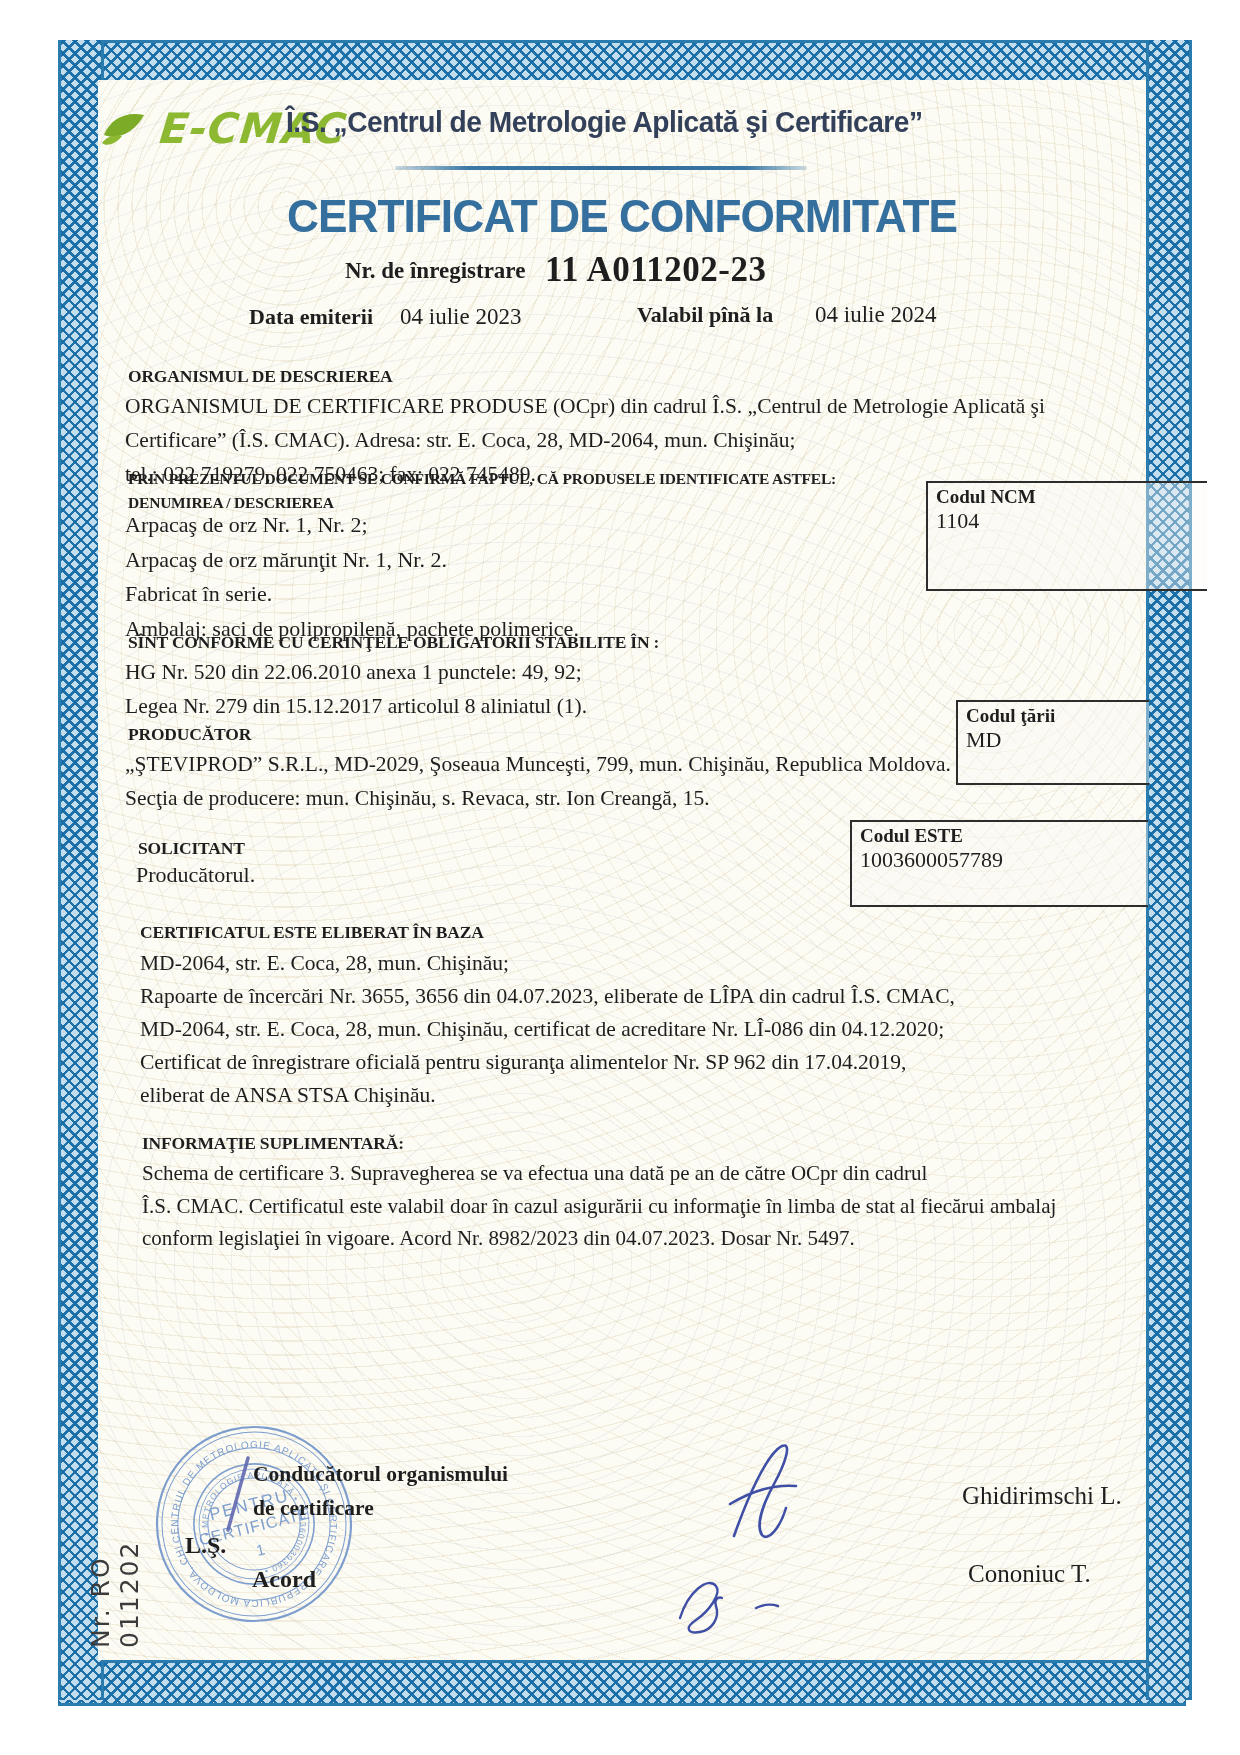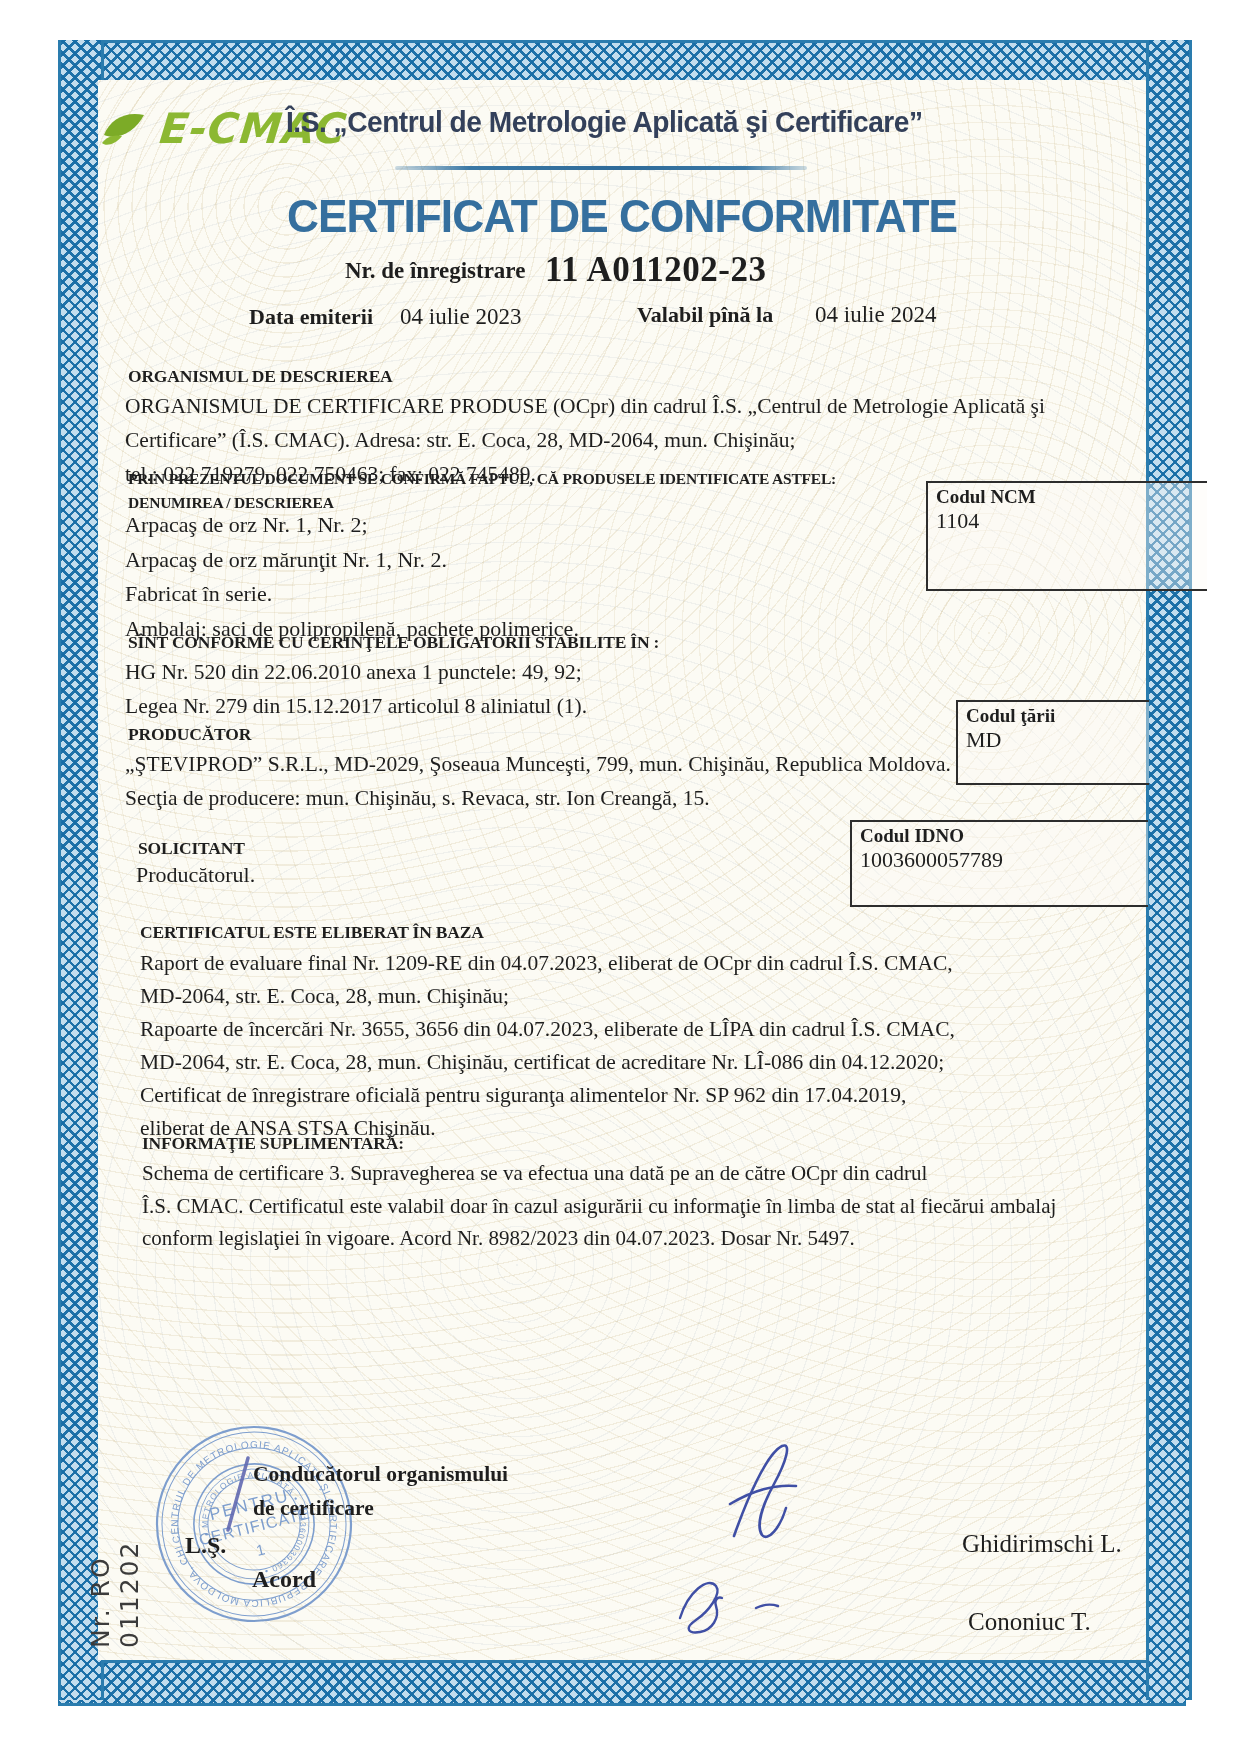--- a/index.html
+++ b/index.html
@@ -51,21 +51,21 @@
   .smallcaps{font-size:15.5px;font-weight:bold;letter-spacing:-0.2px;}
   
   .code-box{border-top:2px solid #2d2d2d;border-left:2px solid #2d2d2d;border-bottom:2px solid #2d2d2d;
             padding:3px 10px 6px 8px;background:rgba(252,251,244,0.4);}
   .code-label{font-size:19px;font-weight:bold;}
   .code-value{font-size:22px;}
   
   .serial{left:86px;top:1448px;height:200px;writing-mode:vertical-rl;transform:rotate(180deg);
           font-family:"DejaVu Sans",sans-serif;font-size:25px;color:#3b3b3b;letter-spacing:2px;}
   .sign-label{font-size:21.5px;font-weight:bold;}
-  .sign-name{font-size:25px;margin-top:48px;}
+  .sign-name{font-size:25px;}
   .stamp{opacity:0.88;}
 </style>
 </head>
 <body>
 
 <div class="page">
 
   <div class="strip h top"></div>
   <div class="strip h bottom"></div>
   <div class="strip v left"></div>
@@ -128,27 +128,26 @@
 
   <div class="abs code-box" style="left:956px;top:700px;width:173px;height:72px;">
     <div class="code-label">Codul ţării</div>
     <div class="code-value">MD</div>
   </div>
 
   <div class="abs h17" style="left:138px;top:838px;">SOLICITANT</div>
   <div class="abs" style="left:136px;top:862px;font-size:22px;">Producătorul.</div>
 
   <div class="abs code-box" style="left:850px;top:820px;width:278px;height:74px;">
-    <div class="code-label">Codul IDNO</div>
+    <div class="code-label">Codul ESTE</div>
     <div class="code-value">1003600057789</div>
   </div>
 
   <div class="abs h17" style="left:140px;top:922px;">CERTIFICATUL ESTE ELIBERAT ÎN BAZA</div>
   <div class="abs body21" style="left:140px;top:947px;width:970px;line-height:33px;">
-    <div>Raport de evaluare final Nr. 1209-RE din 04.07.2023, eliberat de OCpr din cadrul Î.S. CMAC,</div>
     <div>MD-2064, str. E. Coca, 28, mun. Chişinău;</div>
     <div>Rapoarte de încercări Nr. 3655, 3656 din 04.07.2023, eliberate de LÎPA din cadrul Î.S. CMAC,</div>
     <div>MD-2064, str. E. Coca, 28, mun. Chişinău, certificat de acreditare Nr. LÎ-086 din  04.12.2020;</div>
     <div>Certificat de înregistrare oficială pentru siguranţa alimentelor Nr. SP 962 din 17.04.2019,</div>
     <div>eliberat de ANSA STSA Chişinău.</div>
   </div>
 
   <div class="abs h17" style="left:142px;top:1133px;">INFORMAŢIE SUPLIMENTARĂ:</div>
   <div class="abs" style="left:142px;top:1157px;width:1010px;font-size:21px;line-height:32.5px;">
     <div>Schema de certificare 3. Supravegherea se va efectua una dată pe an de către OCpr din cadrul</div>

